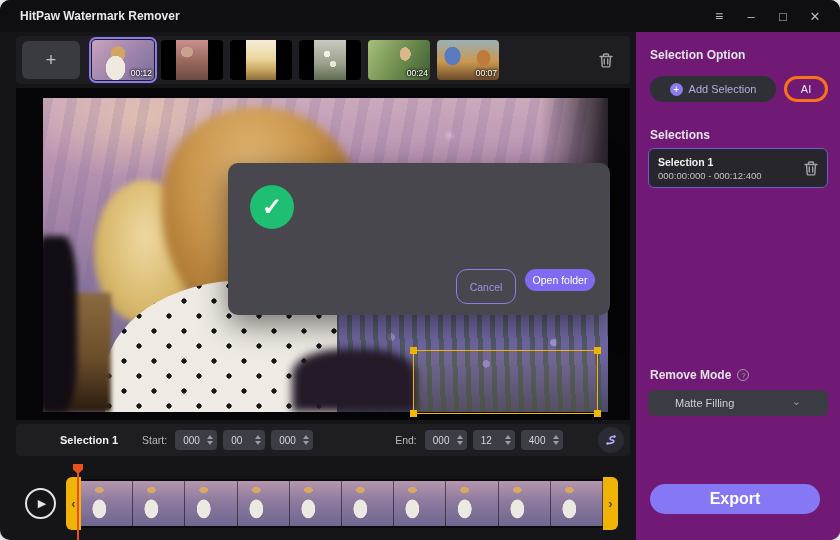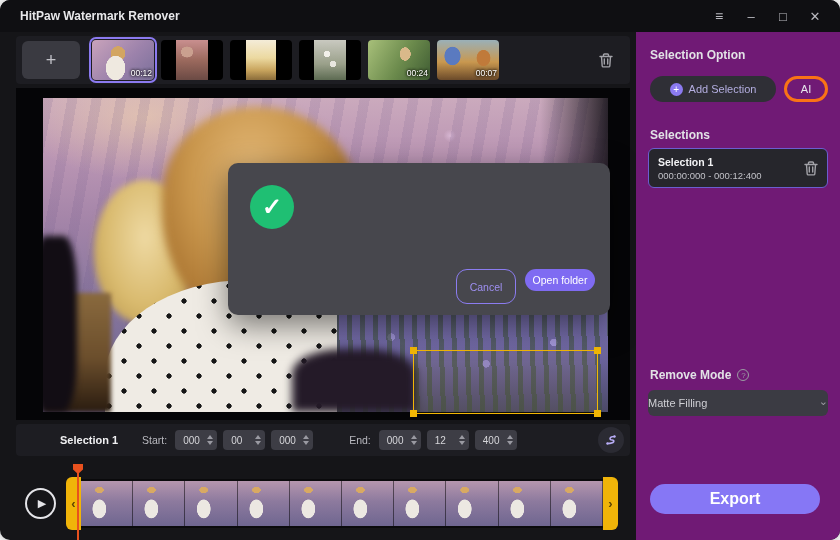--- a/index.html
+++ b/index.html
@@ -116,21 +116,21 @@
   .btn-cancel { width:60px; height:35px; border-radius:11px; background:transparent;
                 border:1px solid #8b7cf0; color:#9f90f2; font-size:10.5px; }
   .btn-openfolder { width:70px; height:22px; border-radius:11px; background:#7f6bf2;
                     border:none; color:#fff; font-size:10.5px; }
 
   
   .controls-row { position:absolute; left:16px; top:424px; width:614px; height:32px;
                   background:#1d1d22; border-radius:4px; display:flex; align-items:center; }
   .sel-name { color:#f0f0f2; font-size:11px; font-weight:bold; margin-left:44px; }
   .ctl-label { color:#b9b9bf; font-size:10.5px; margin-left:24px; margin-right:8px; }
-  .ctl-label.end { margin-left:30px; }
+  .ctl-label.end { margin-left:76px; }
   .spin { width:42px; height:20px; background:#3d3d45; border-radius:4px; margin-right:6px;
           display:flex; align-items:center; padding:0 4px 0 8px; }
   .spin-val { color:#d6d6da; font-size:10px; flex:1; }
   .spin-arrows { display:flex; flex-direction:column; gap:2px; align-items:center; }
   .tri-up { width:0; height:0; border-left:3px solid transparent; border-right:3px solid transparent;
             border-bottom:4px solid #9a9aa2; }
   .tri-dn { width:0; height:0; border-left:3px solid transparent; border-right:3px solid transparent;
             border-top:4px solid #9a9aa2; }
   .curve-btn { margin-left:auto; margin-right:6px; width:26px; height:26px; border-radius:50%;
                background:#2b2b33; border:none; display:flex; align-items:center; justify-content:center; }
@@ -174,21 +174,21 @@
               background:#26262c; border:1px solid #6b5ed0; border-radius:6px;
               display:flex; align-items:center; padding:0 9px; }
   .sel-card-text { flex:1; }
   .sel-card-name { color:#f2f2f4; font-size:10.5px; font-weight:bold; display:block; }
   .sel-card-range { color:#c2c2c8; font-size:9.5px; display:block; margin-top:2px; }
   .card-trash { background:none; border:none; display:flex; }
   .rm-title { top:336px; display:flex; align-items:center; gap:6px; }
   .q-ic { width:12px; height:12px; border-radius:50%; border:1px solid #9a9aa2; color:#9a9aa2;
           font-size:8px; font-weight:normal; display:inline-flex; align-items:center; justify-content:center; }
   .dropdown { position:absolute; left:12px; right:12px; top:358px; height:26px; background:#3b3b43;
-              border-radius:6px; display:flex; align-items:center; padding:0 0; }
+              border-radius:6px; display:flex; align-items:center; padding:0 27px; }
   .dd-val { color:#cfcfd4; font-size:11px; flex:1; }
   .dd-chev { color:#9a9aa2; font-size:11px; margin-top:-4px; }
   .slider-row { position:absolute; left:14px; right:12px; top:394px; height:24px;
                 display:flex; align-items:center; }
   .track { position:relative; flex:1; height:3px; border-radius:2px; margin-right:12px;
            background:linear-gradient(90deg,#8b7af0 0 35%, #57536e 35% 100%); }
   .slider-thumb { position:absolute; left:35%; top:50%; transform:translate(-50%,-50%);
                   width:11px; height:11px; border-radius:50%; background:#7b6af0;
                   border:2px solid #cfc6ff; }
   .pct-box { width:48px; height:22px; background:#3b3b43; border-radius:4px;

